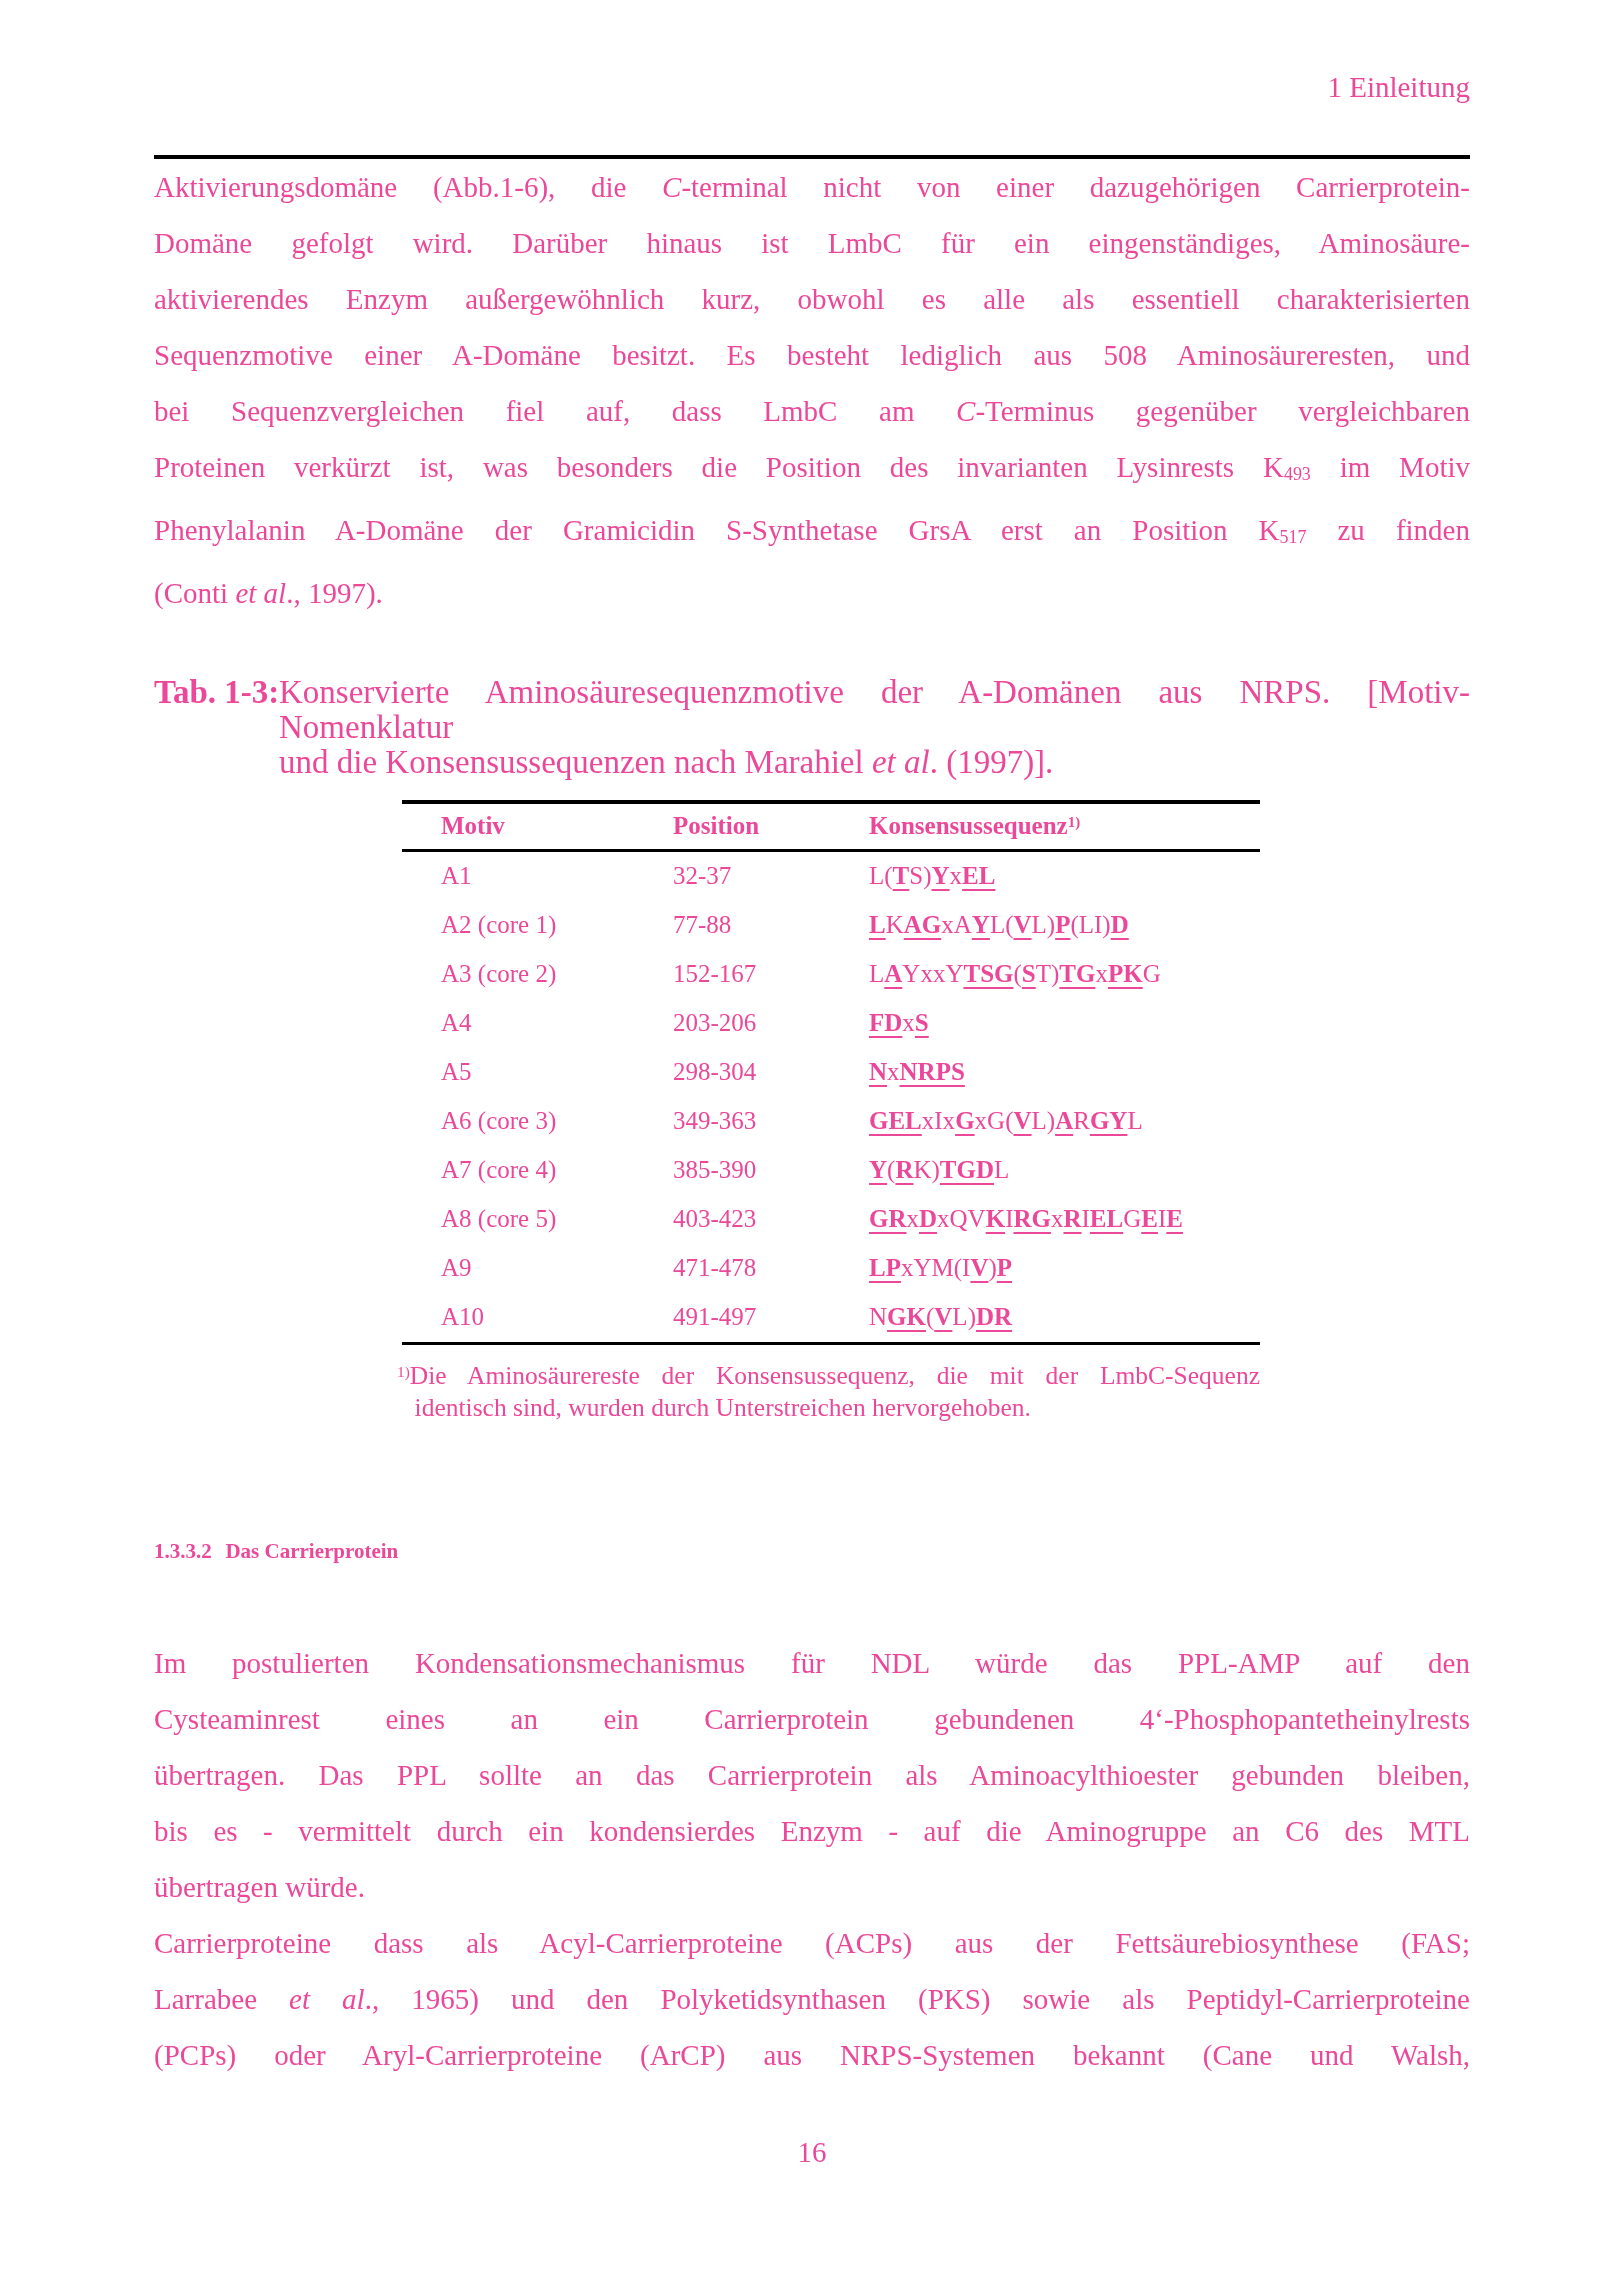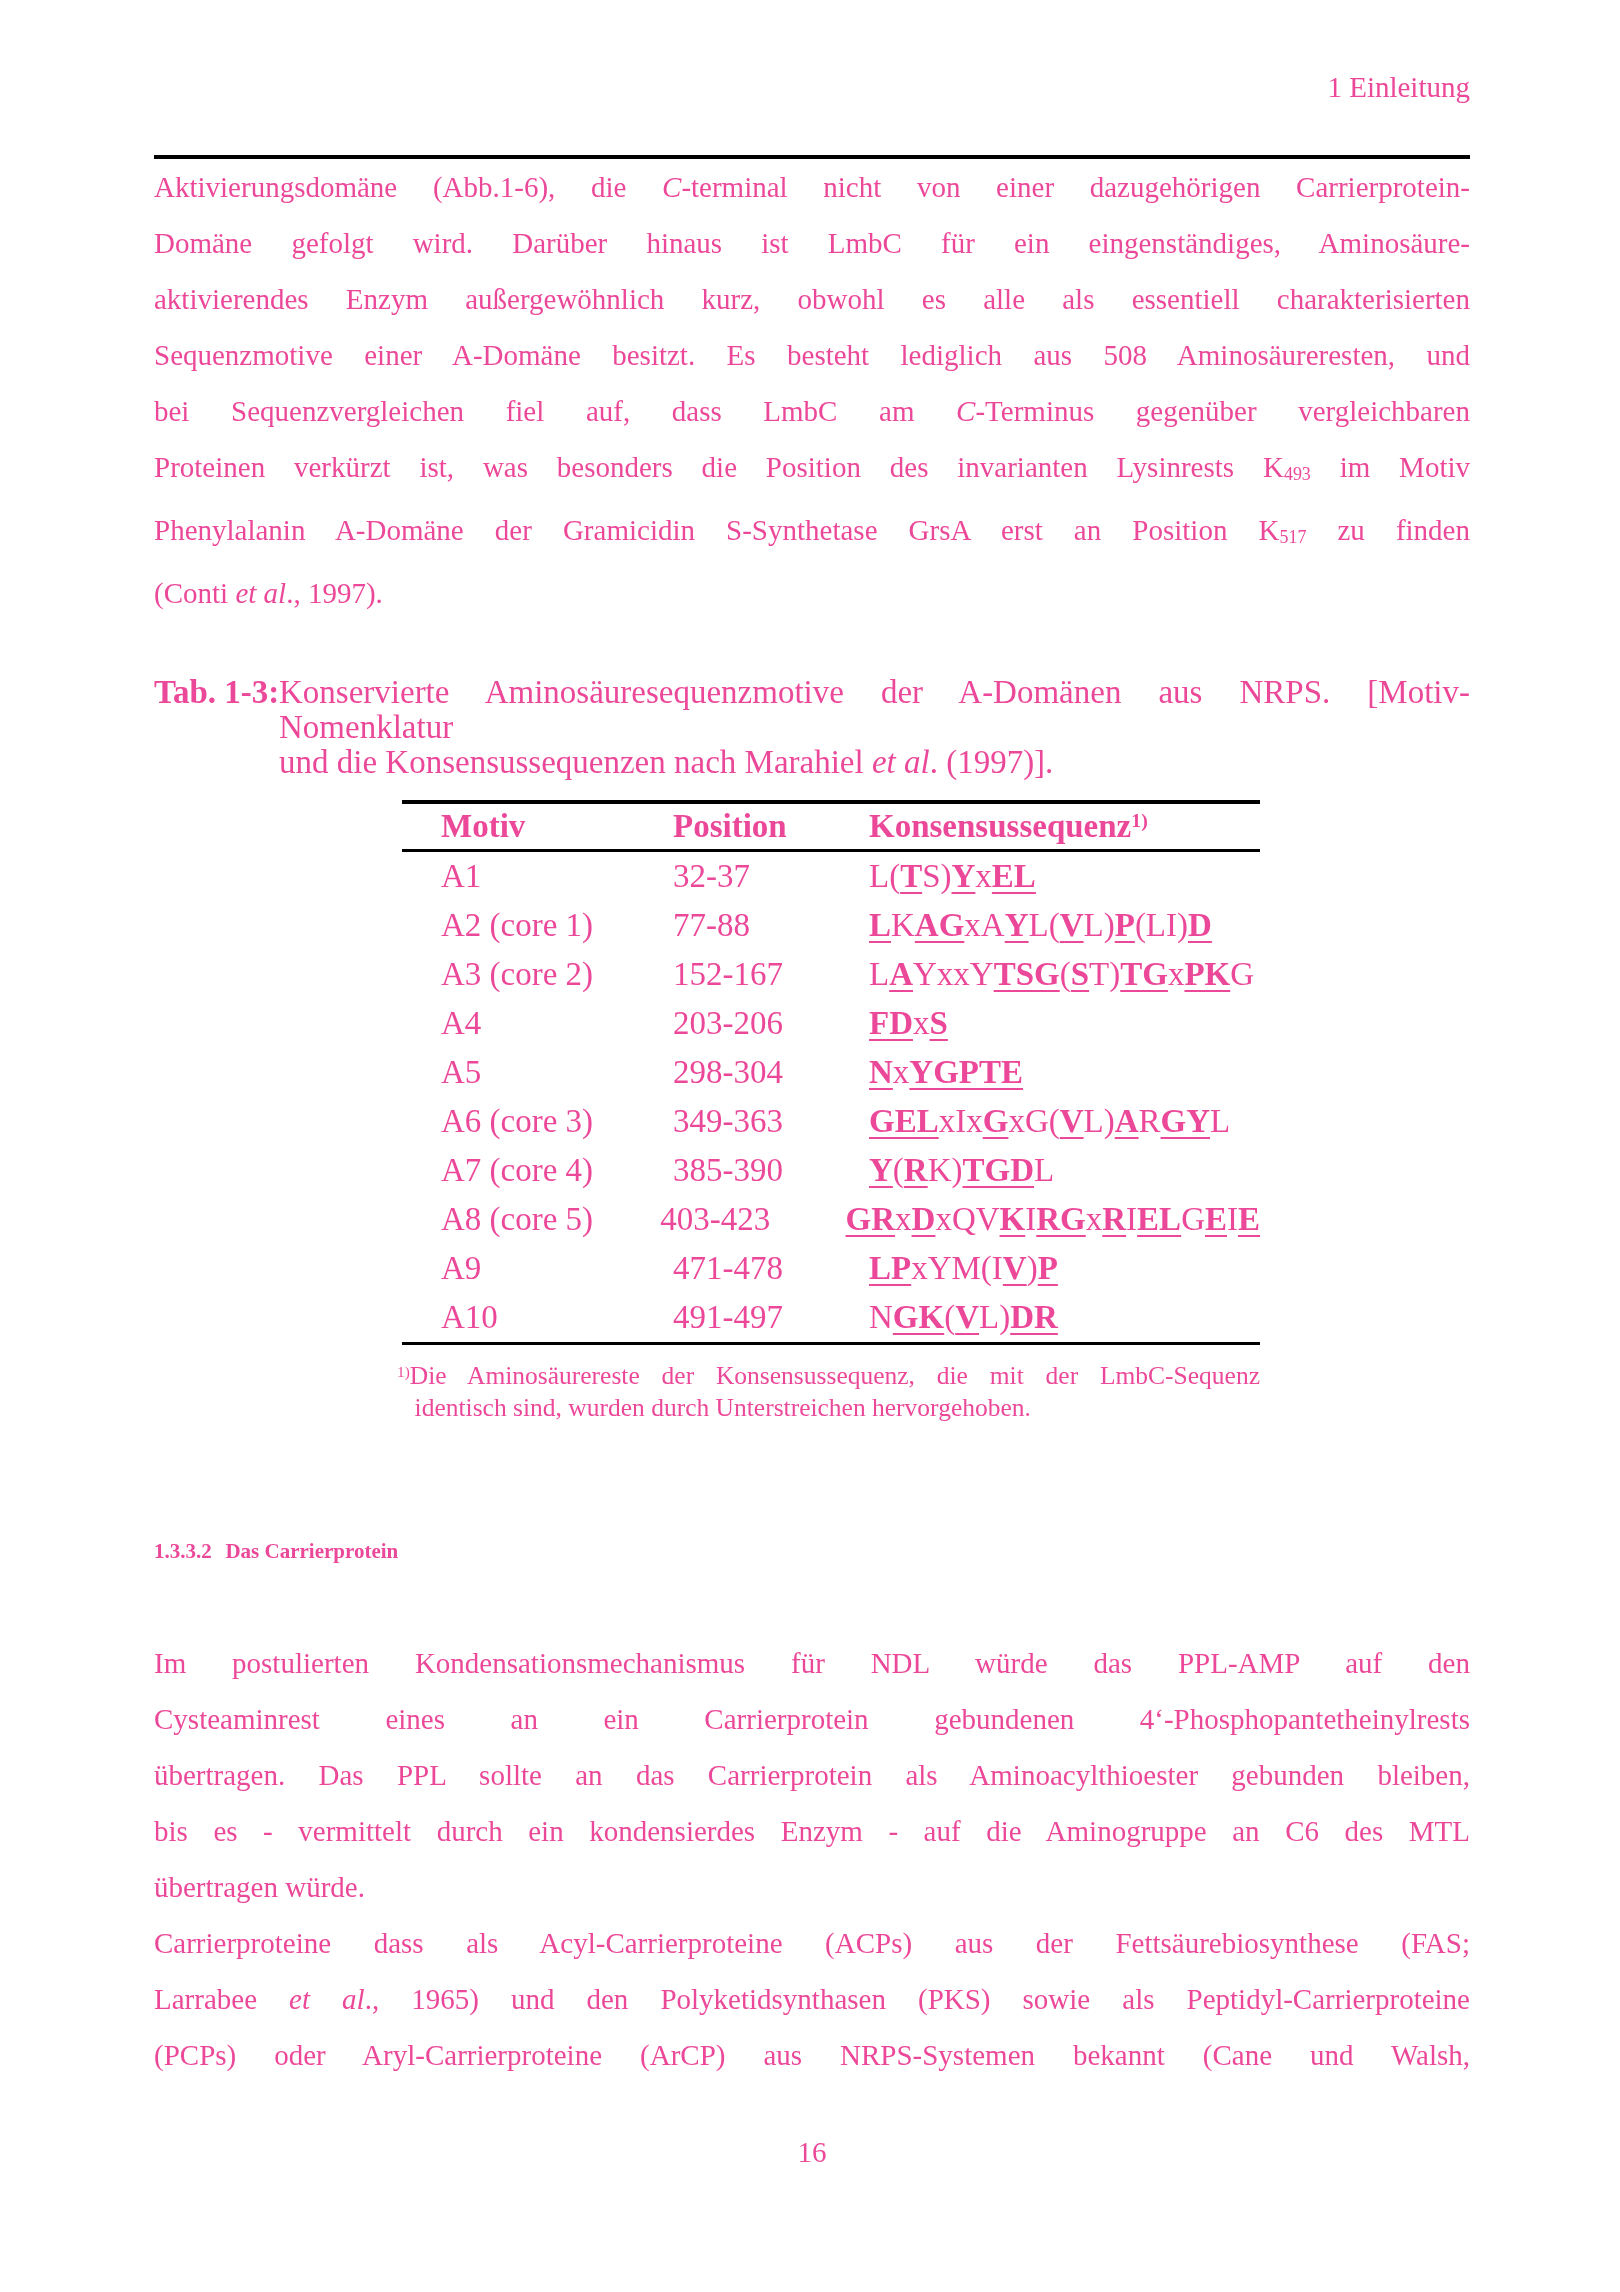--- a/index.html
+++ b/index.html
@@ -22,21 +22,21 @@
   .just{text-align:justify;text-align-last:justify;}
 
   .seg-i{font-style:italic;}
   .seg-sub{font-size:.62em;vertical-align:-0.18em;}
   .seg-sc{font-size:.78em;}
   .seg-bu{font-weight:bold;text-decoration:underline;text-decoration-thickness:2px;text-underline-offset:4.9px;}
 
   .caption{position:relative;margin-top:54px;padding-left:125px;font-size:33px;line-height:35px;}
   .caption-label{position:absolute;left:0;top:0;font-weight:bold;}
 
-  .mtable{margin-top:19.6px;margin-left:248px;width:858px;font-size:33px;}
+  .mtable{margin-top:19.6px;margin-left:248px;width:858px;font-size:25px;}
   .rule-heavy{height:3.9px;background:#000;}
   .rule-light{height:2.9px;background:#000;}
   .trow{display:flex;align-items:center;height:49px;padding-left:39px;}
   .thead{height:45px;font-weight:bold;}
   .c1{width:232px;}
   .c2{width:196px;}
   .c3{flex:1;white-space:nowrap;}
   .sup{font-size:.6em;vertical-align:.5em;}
 
   .footnote{margin-top:11.8px;margin-left:243px;width:863px;font-size:25.5px;line-height:32px;padding-left:17.6px;box-sizing:border-box;}
@@ -103,21 +103,21 @@
       <div class="c3"><span>L</span><span class="seg-bu">A</span><span>YxxY</span><span class="seg-bu">TSG</span><span>(</span><span class="seg-bu">S</span><span>T)</span><span class="seg-bu">TG</span><span>x</span><span class="seg-bu">PK</span><span>G</span></div>
     </div>
     <div class="trow">
       <div class="c1">A4</div>
       <div class="c2">203-206</div>
       <div class="c3"><span class="seg-bu">FD</span><span>x</span><span class="seg-bu">S</span></div>
     </div>
     <div class="trow">
       <div class="c1">A5</div>
       <div class="c2">298-304</div>
-      <div class="c3"><span class="seg-bu">N</span><span>x</span><span class="seg-bu">YGPTE</span></div>
+      <div class="c3"><span class="seg-bu">N</span><span>x</span><span class="seg-bu">NRPS</span></div>
     </div>
     <div class="trow">
       <div class="c1">A6 (core 3)</div>
       <div class="c2">349-363</div>
       <div class="c3"><span class="seg-bu">GEL</span><span>xIx</span><span class="seg-bu">G</span><span>xG(</span><span class="seg-bu">V</span><span>L)</span><span class="seg-bu">A</span><span>R</span><span class="seg-bu">GY</span><span>L</span></div>
     </div>
     <div class="trow">
       <div class="c1">A7 (core 4)</div>
       <div class="c2">385-390</div>
       <div class="c3"><span class="seg-bu">Y</span><span>(</span><span class="seg-bu">R</span><span>K)</span><span class="seg-bu">TGD</span><span>L</span></div>

